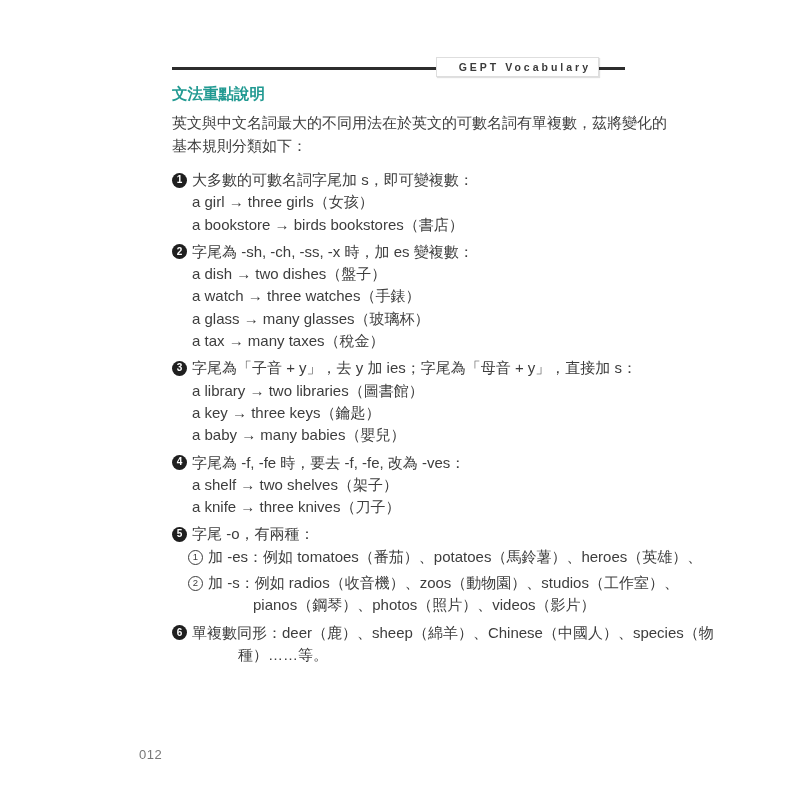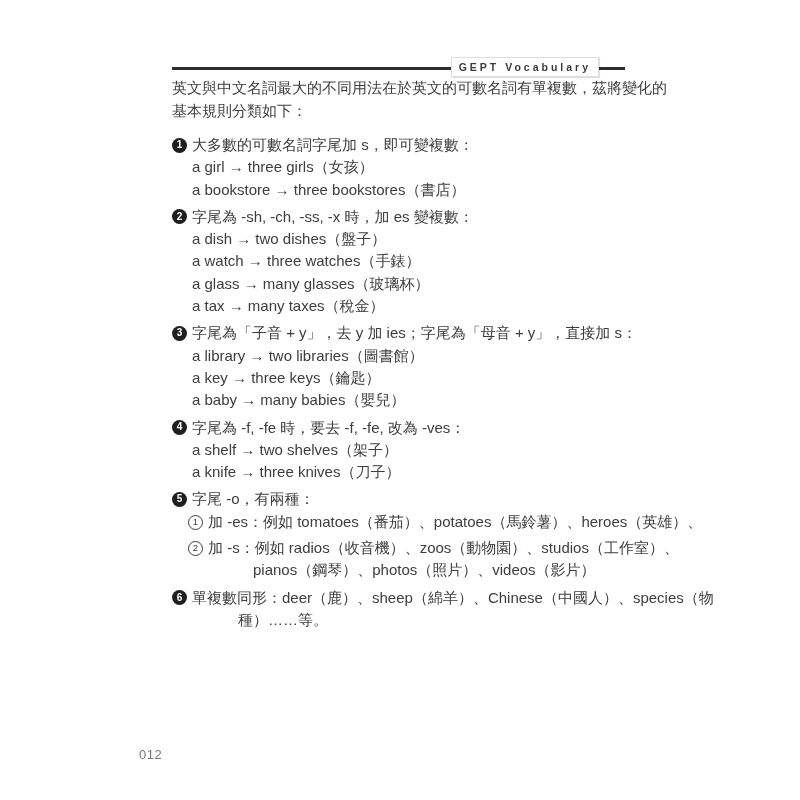--- a/index.html
+++ b/index.html
@@ -16,21 +16,21 @@
     color:#229a92; font-size:36px; font-weight:700; line-height:44px;
     white-space:nowrap; letter-spacing:-0.5px;
   }
   .vbar { display:inline-block; width:3.5px; height:33px; background:#229a92; margin:0 13px; }
 
   
   .divider { position:relative; margin-top:19px; width:453px; height:3px; background:#2d2d2d; }
   .badge {
     position:absolute; right:26px; top:-10px;
     background:#ffffff; border:1px solid #dedede; box-shadow:1px 1px 1px rgba(0,0,0,0.12);
-    padding:3px 7px 2px 7px; font-size:10.5px; font-weight:700; letter-spacing:3px;
+    padding:3px 7px 2px 22px; font-size:10.5px; font-weight:700; letter-spacing:3px;
     color:#3a3a3a; line-height:13px; white-space:nowrap;
   }
 
   
   .grammar-heading { margin:13px 0 0 0; color:#229a92; font-size:15.5px; font-weight:700; line-height:22px; }
 
   .intro { margin:6px 0 12px 0; font-size:15px; line-height:23px; white-space:nowrap; }
 
   
   .rule { margin-top:5px; font-size:15px; line-height:22.3px; }
@@ -65,33 +65,34 @@
 <body>
 
 <div class="page">
   <div class="content">
 
 
     <div class="divider">
       <span class="badge">GEPT Vocabulary</span>
     </div>
 
+    <h2 class="grammar-heading">文法重點說明</h2>
 
     <p class="intro">
       <span>英文與中文名詞最大的不同用法在於英文的可數名詞有單複數，茲將變化的</span><br>
       <span>基本規則分類如下：</span>
     </p>
 
     <section class="rule">
       <div class="rule-head">
         <span class="marker">1</span>
         <span class="rule-title">大多數的可數名詞字尾加 s，即可變複數：</span>
       </div>
       <div class="ex">a girl → three girls（女孩）</div>
-      <div class="ex">a bookstore → three bookstores（書店）</div>
+      <div class="ex">a bookstore → birds bookstores（書店）</div>
     </section>
 
     <section class="rule">
       <div class="rule-head">
         <span class="marker">2</span>
         <span class="rule-title">字尾為 -sh, -ch, -ss, -x 時，加 es 變複數：</span>
       </div>
       <div class="ex">a dish → two dishes（盤子）</div>
       <div class="ex">a watch → three watches（手錶）</div>
       <div class="ex">a glass → many glasses（玻璃杯）</div>

